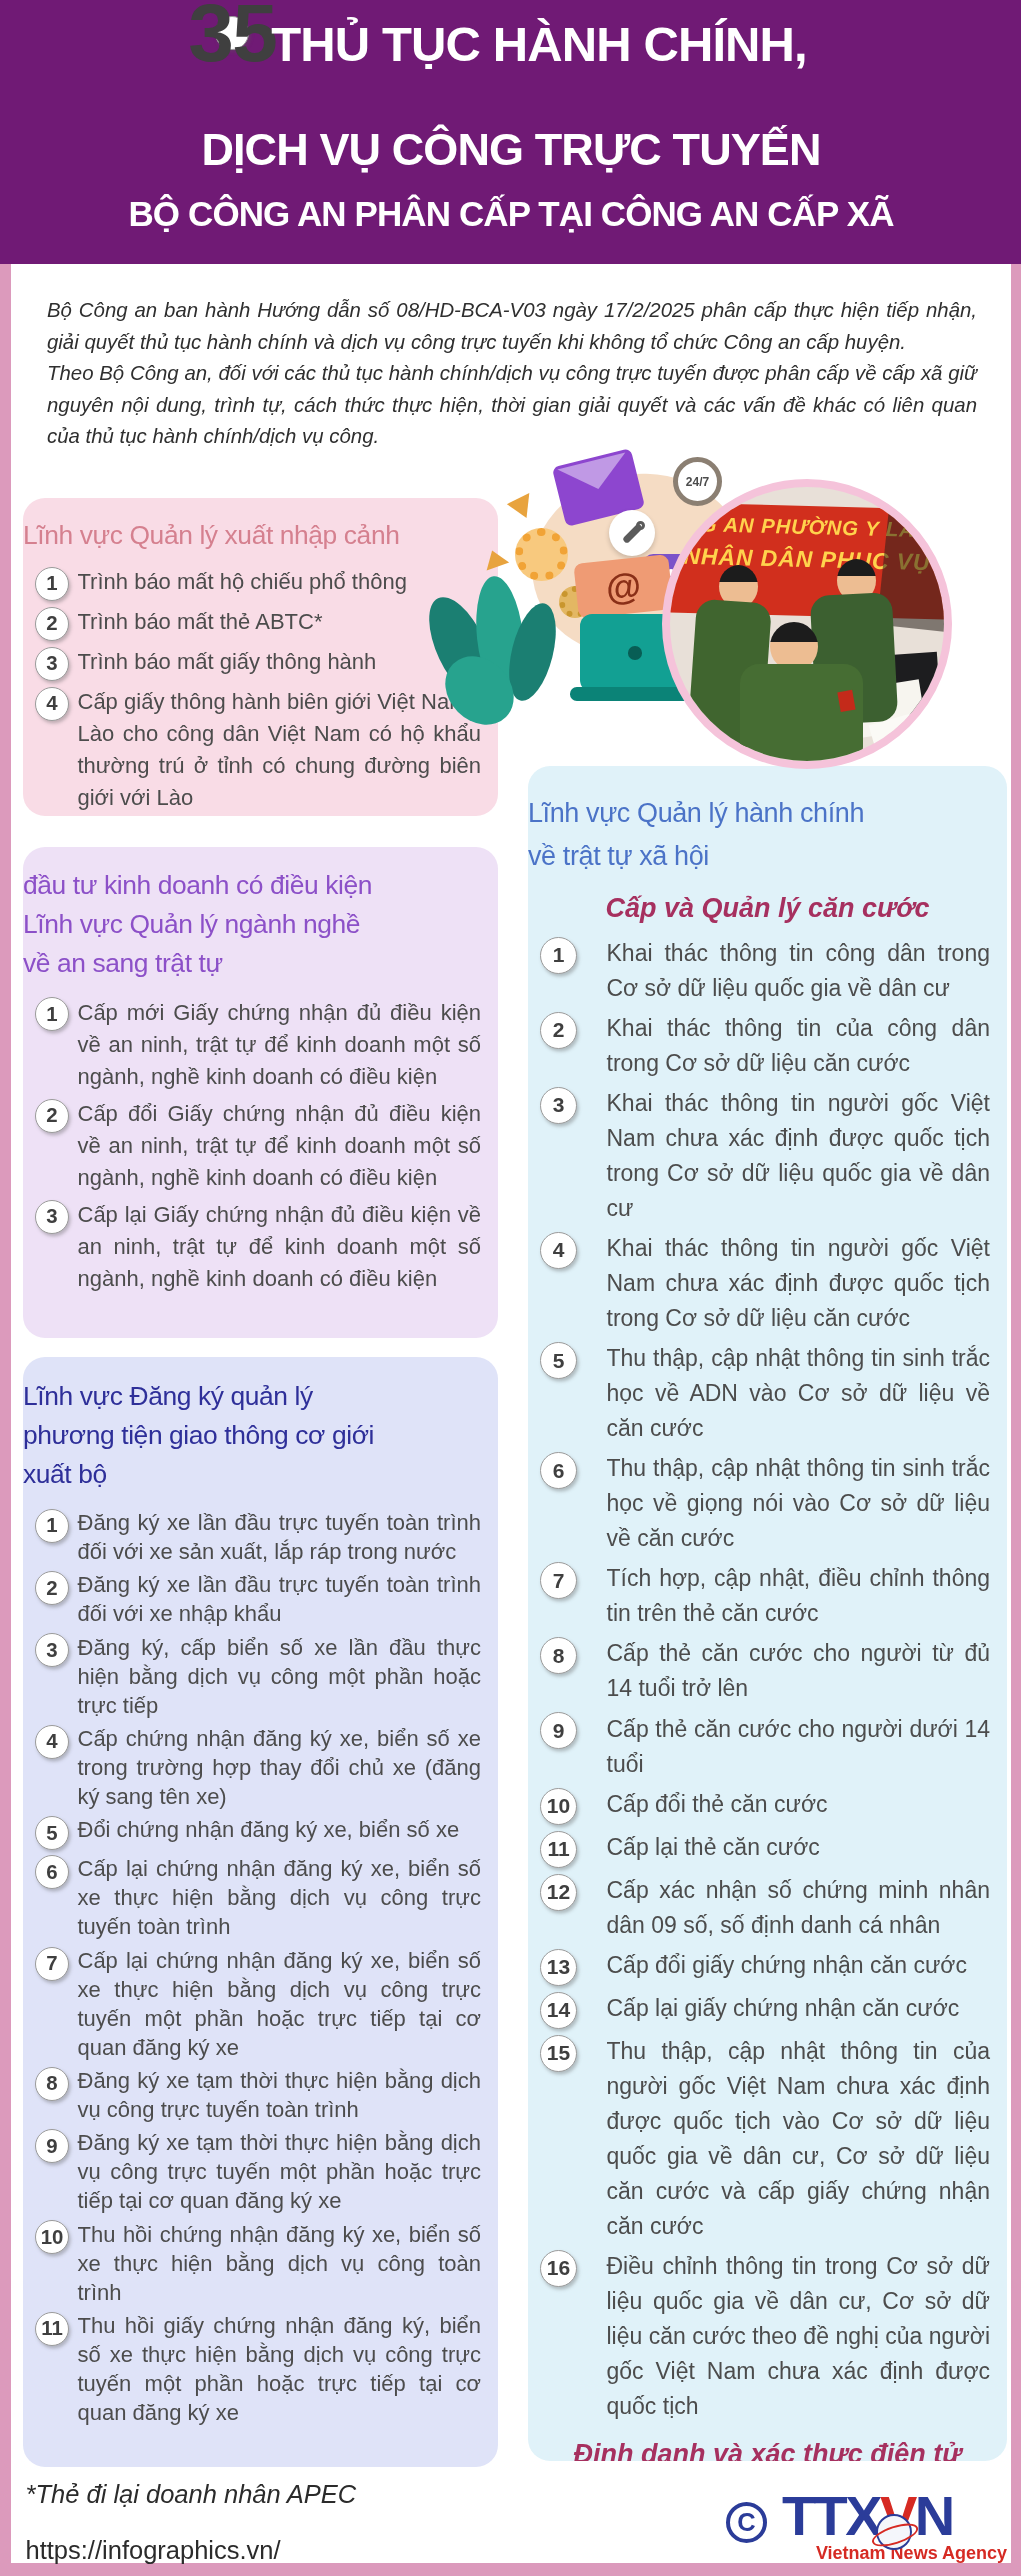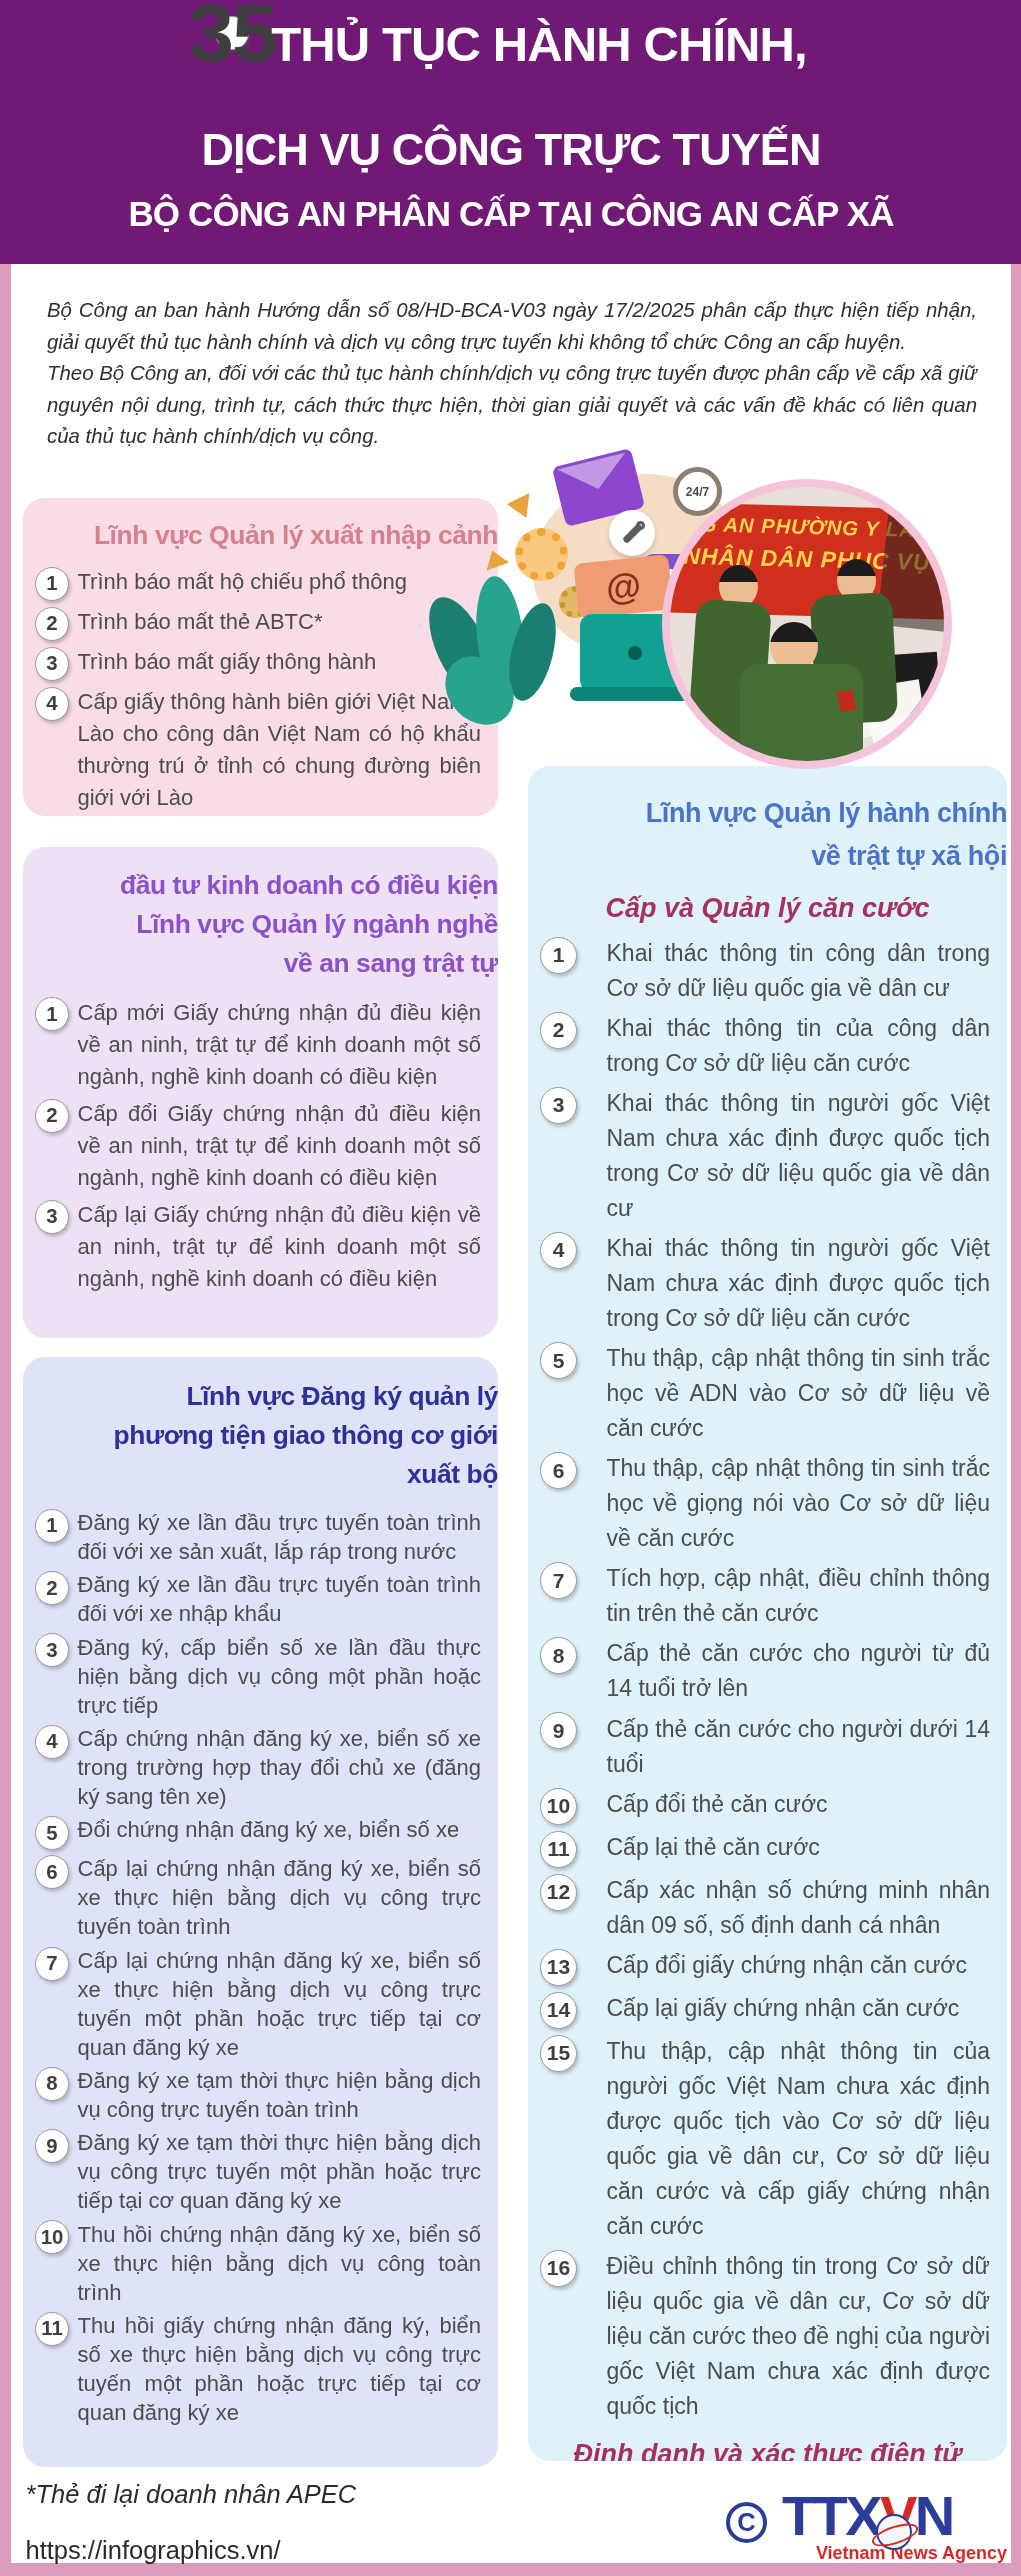--- a/index.html
+++ b/index.html
@@ -23,21 +23,21 @@
   #header .l2{position:absolute;left:0;width:1022px;top:124px;font-size:45px;font-weight:bold;letter-spacing:-0.9px;}
   #header .l3{position:absolute;left:0;width:1022px;top:194px;font-size:35px;font-weight:bold;letter-spacing:-0.9px;}
   
   #intro{
     position:absolute;left:47px;top:295px;width:930px;
     font-style:italic;color:#2f2f2f;font-size:20.4px;line-height:31.5px;text-align:justify;
   }
   #intro p{margin:0;}
   
   .sec{position:absolute;border-radius:22px;overflow:hidden;box-sizing:border-box;}
-  .sec .head{font-weight:bold;text-align:right;letter-spacing:-0.4px;margin-left:24px;}
+  .sec .head{font-weight:normal;text-align:left;letter-spacing:-0.4px;}
   .sec .items{padding:0 17px 0 12px;}
   .item{display:flex;margin:0 0 5.1px 0;}
   .num{
     flex:0 0 auto;width:34px;height:34px;border-radius:50%;
     background:#fff;border:1.7px solid #9b9b9b;box-shadow:1.7px 2.6px 3.4px rgba(90,90,90,.35);
     display:flex;align-items:center;justify-content:center;
     font-weight:bold;font-size:20.4px;color:#3f3f3f;margin:0.9px 8.5px 0 0;box-sizing:border-box;
   }
   .itxt{flex:1;color:#4c4c4c;text-align:justify;}
   #sec-immigration{left:23px;top:498px;width:475px;height:318px;background:#f9dce6;padding-top:19px;}
@@ -59,21 +59,21 @@
   #sec-admin .itxt{font-size:23px;line-height:35px;margin-left:21px;}
   #sec-admin .num{width:37px;height:37px;font-size:21px;}
   
   #decor{position:absolute;left:430px;top:450px;width:400px;height:341px;z-index:2;}
   .blob{position:absolute;left:102px;top:24px;width:213px;height:183px;background:#f5dcc4;border-radius:50%;transform:rotate(-8deg);}
   .envelope{position:absolute;left:128px;top:6.8px;width:81px;height:61px;background:#8d46cf;border-radius:6.8px;transform:rotate(-14deg);}
   .envelope:before{content:"";position:absolute;left:5.1px;top:3.4px;border-left:35px solid transparent;border-right:35px solid transparent;border-top:29px solid rgba(255,255,255,.45);}
   .plane{position:absolute;width:0;height:0;border-left:12.8px solid transparent;border-right:12.8px solid transparent;border-bottom:22px solid #e8a33e;}
   #plane1{left:81px;top:41px;transform:rotate(35deg);}
   #plane2{left:53px;top:100px;transform:rotate(-20deg);border-bottom-width:17px;}
-  .clock{position:absolute;left:243px;top:17px;width:49px;height:49px;border-radius:50%;background:#fff;border:5.1px solid #8b7f72;display:flex;align-items:center;justify-content:center;font-size:12px;font-weight:bold;color:#4c4c4c;box-sizing:border-box;}
+  .clock{position:absolute;left:243px;top:7px;width:49px;height:49px;border-radius:50%;background:#fff;border:5.1px solid #8b7f72;display:flex;align-items:center;justify-content:center;font-size:12px;font-weight:bold;color:#4c4c4c;box-sizing:border-box;}
   .gear{position:absolute;border-radius:50%;box-sizing:border-box;}
   #gear1{left:85px;top:78px;width:53px;height:53px;border:8.5px dotted #f1a336;background:#f8c97e;}
   #gear2{left:129px;top:136px;width:32px;height:32px;border:6px dotted #c9962e;background:#e3b763;}
   .wrench-bubble{position:absolute;left:179px;top:60px;width:46px;height:46px;border-radius:50%;background:#fff;box-shadow:0 2.6px 5.1px rgba(0,0,0,.18);}
   .wrench-bubble i{position:absolute;left:12px;top:19.6px;width:23px;height:6.8px;background:#5b5b5b;border-radius:3.4px;transform:rotate(-45deg);}
   .wrench-bubble b{position:absolute;left:27px;top:11px;width:9.4px;height:9.4px;border-radius:50%;border:3.4px solid #5b5b5b;box-sizing:border-box;}
   .chat{position:absolute;left:213px;top:104px;width:56px;height:37px;background:#7b52c9;border-radius:10.2px;display:flex;align-items:center;justify-content:center;gap:5.1px;}
   .chat span{width:6.8px;height:6.8px;border-radius:50%;background:#fff;display:block;}
   .atpanel{position:absolute;left:146px;top:109px;width:95px;height:55px;background:#ef9b74;border-radius:8.5px;transform:rotate(-6deg);display:flex;align-items:center;justify-content:center;font-size:36px;font-weight:bold;color:#8a2f17;}
   .laptop{position:absolute;left:150px;top:164px;width:114px;height:78px;background:#12a093;border-radius:12px;}

